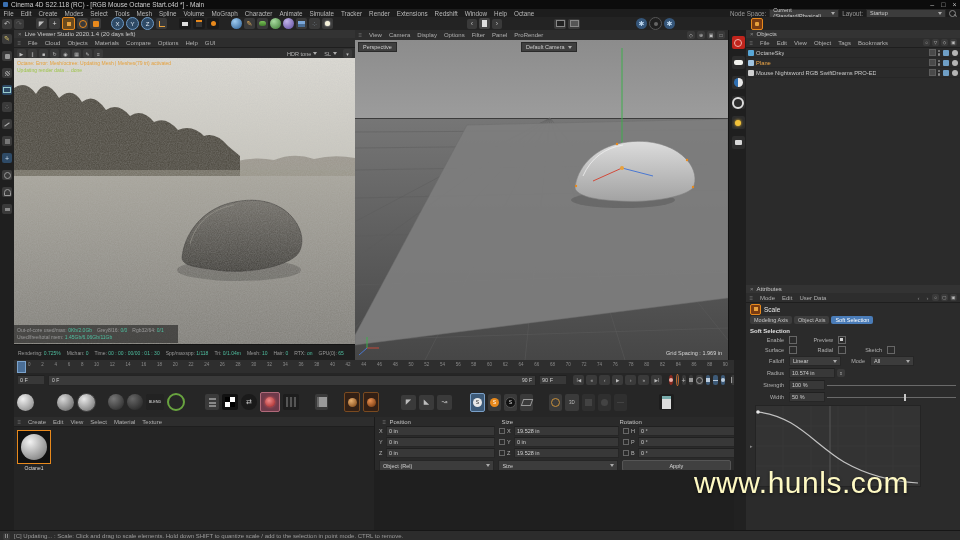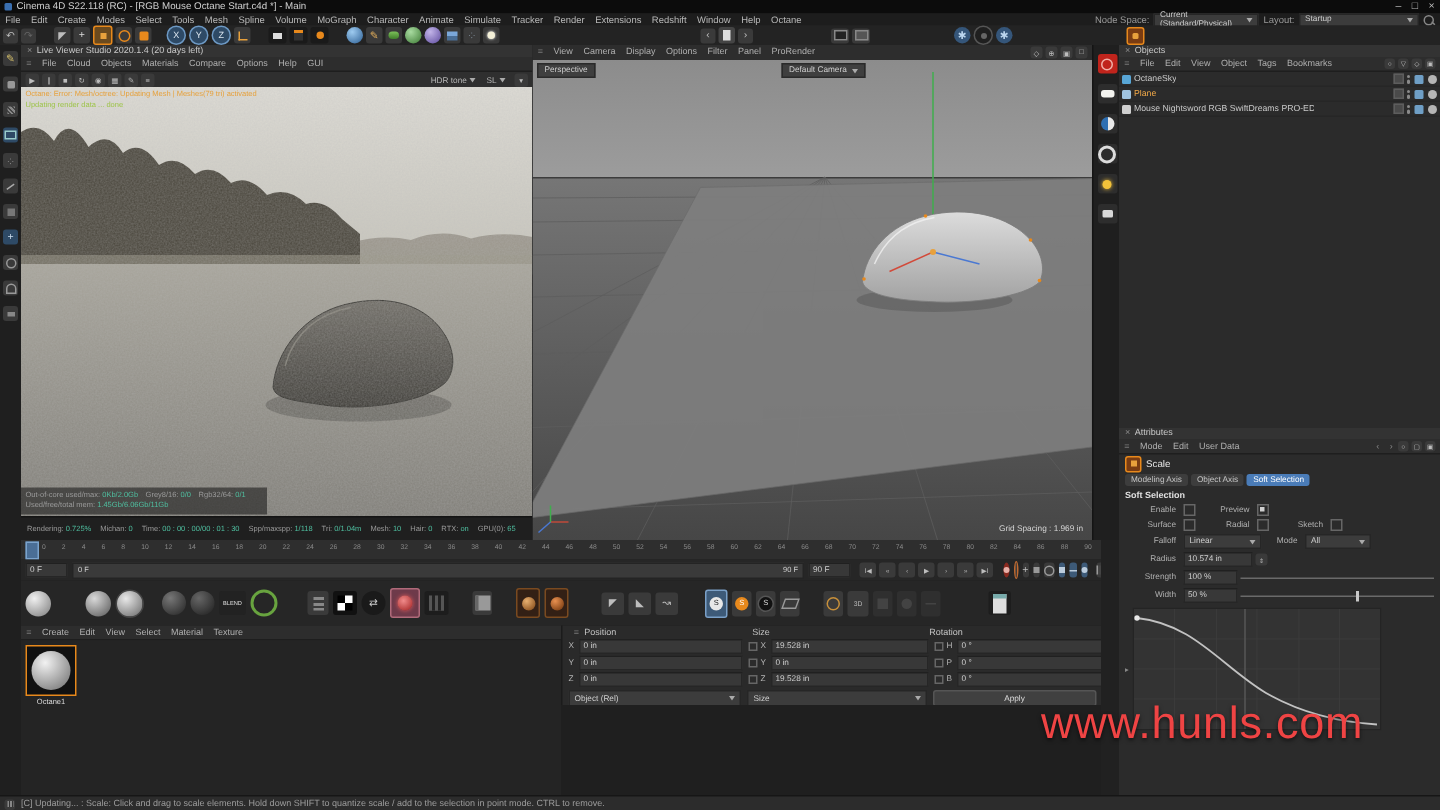--- a/index.html
+++ b/index.html
@@ -834,21 +834,21 @@
         </div>
       <div class="flex" style="width:112px;height:9px;background:#404040;border:1px solid #555;border-radius:2px;justify-content:center;font-size:5.5px;color:#ddd;">
           <span>Apply</span>
         </div>
     </div>
   </div>
 
   <div class="abs" style="left:374px;top:470px;width:360px;height:60px;background:#1f1f1f;"></div>
   <div class="abs" style="left:734px;top:360px;width:12px;height:170px;background:#212121;"></div>
 
-  <div class="abs" style="left:694px;top:466px;font-size:30px;color:#ef4444;letter-spacing:.5px;text-shadow:0 1px 3px rgba(0,0,0,.6);z-index:50;">www.hunls.com</div>
+  <div class="abs" style="left:694px;top:466px;font-size:30px;color:#fef9c3;letter-spacing:.5px;text-shadow:0 1px 3px rgba(0,0,0,.6);z-index:50;">www.hunls.com</div>
 
   <div class="abs flex" style="left:0;top:530px;width:960px;height:10px;background:#2c2c2c;border-top:1px solid #161616;gap:4px;padding:0 3px;">
     <div class="ico" style="width:7px;height:7px;">
         <div style="width:4px;height:4px;background:repeating-linear-gradient(90deg,#888 0 1px,#333 1px 2px);"></div>
       </div>
     <span style="font-size:6px;color:#9c9c9c;white-space:nowrap;">[C] Updating... : Scale: Click and drag to scale elements. Hold down SHIFT to quantize scale / add to the selection in point mode. CTRL to remove.</span>
   </div>
 
 </div>
 

